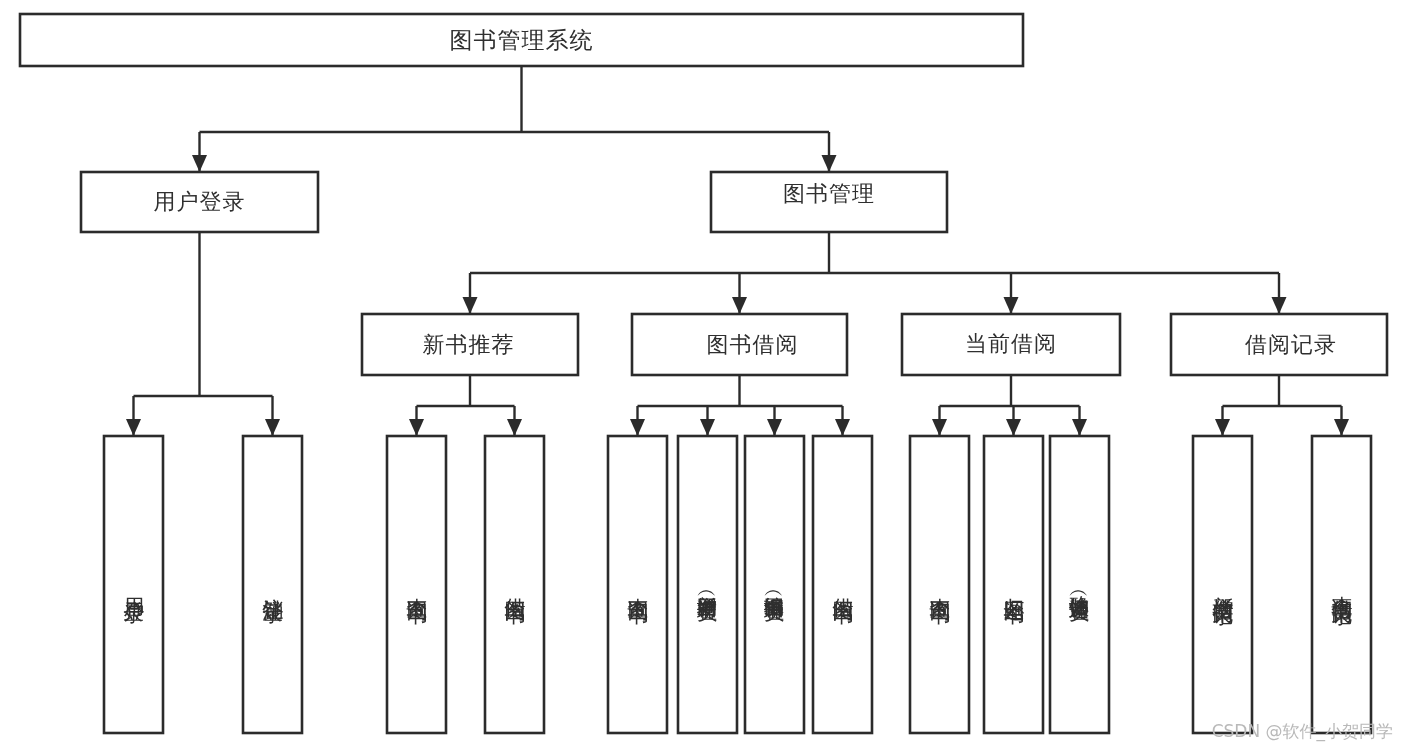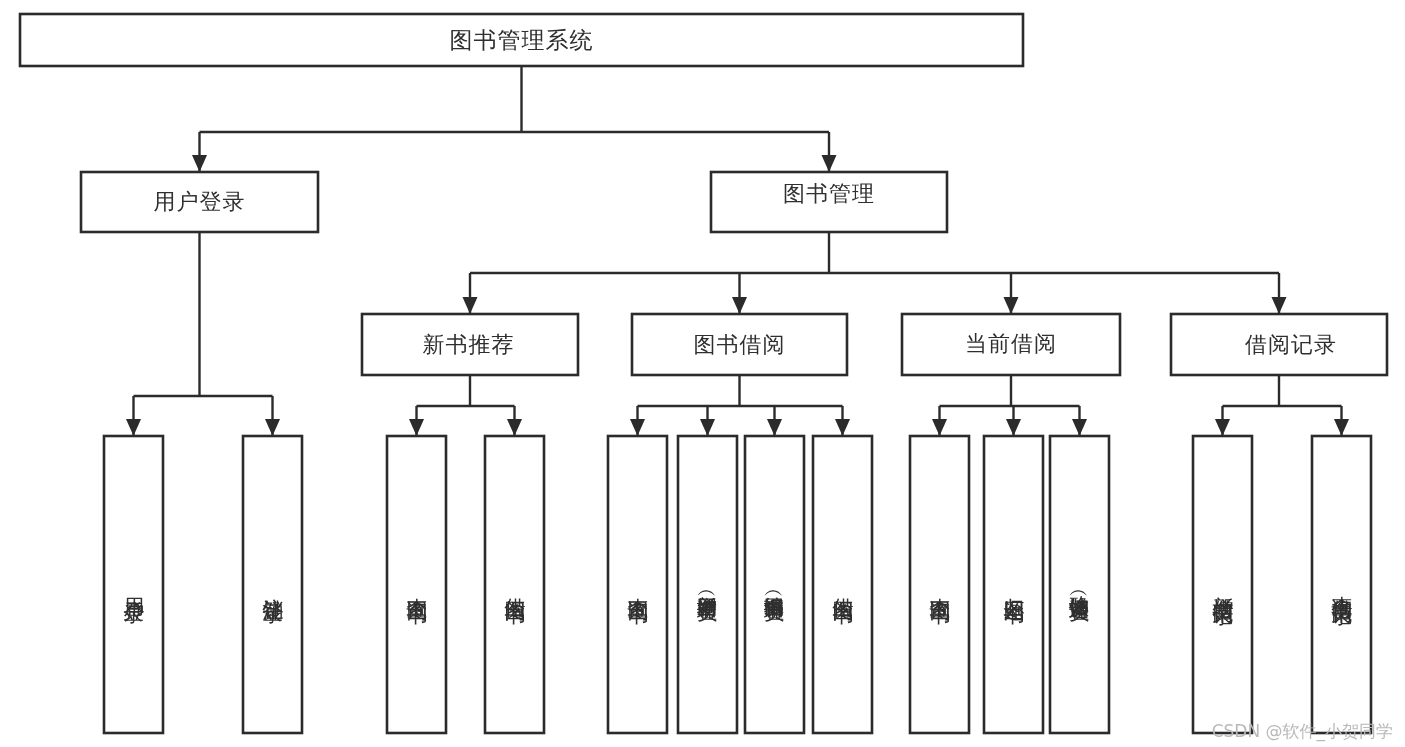--- a/index.html
+++ b/index.html
@@ -179,21 +179,21 @@
       </div>
       <div class="htext-wrap" style="left: 81px; top: 172px; width: 237px; height: 60px;">
         <div class="htext">用户登录</div>
       </div>
       <div class="htext-wrap" style="left: 711px; top: 172px; width: 236px; height: 44px;">
         <div class="htext">图书管理</div>
       </div>
       <div class="htext-wrap" style="left: 362px; top: 314px; width: 213px; height: 61px;">
         <div class="htext">新书推荐</div>
       </div>
-      <div class="htext-wrap" style="left: 632px; top: 314px; width: 215px; height: 61px;">
+      <div class="htext-wrap" style="left: 632px; top: 314px; width: 215px; height: 61px; padding-left: 13px;">
         <div class="htext">图书借阅</div>
       </div>
       <div class="htext-wrap" style="left: 902px; top: 314px; width: 218px; height: 60px;">
         <div class="htext">当前借阅</div>
       </div>
       <div class="htext-wrap" style="left: 1171px; top: 314px; width: 240px; height: 61px;">
         <div class="htext">借阅记录</div>
       </div>
       <div class="vtext-wrap" style="left: 104px; top: 436px; width: 59px; height: 297px;">
         <div class="vtext">用户登录</div>

